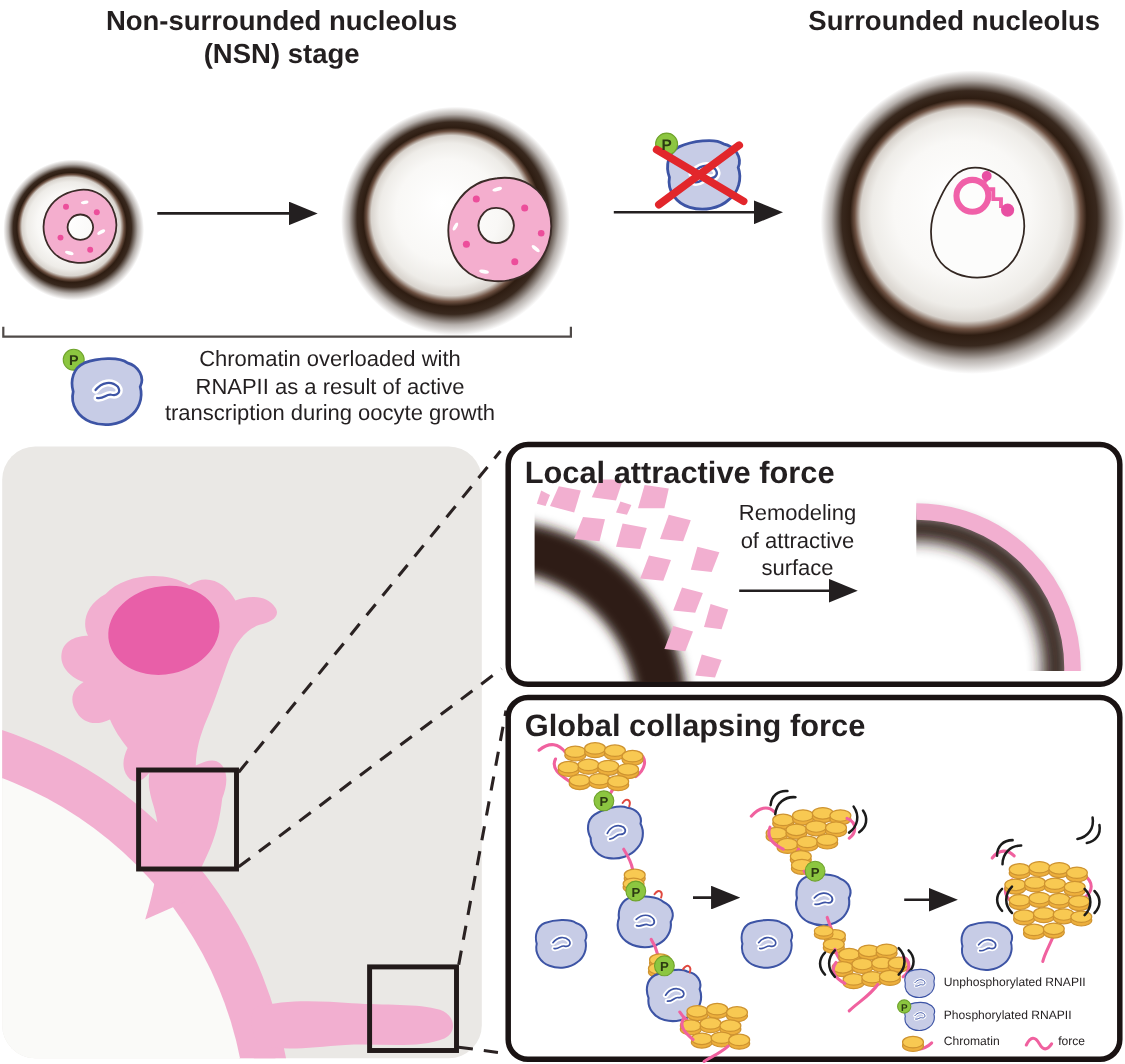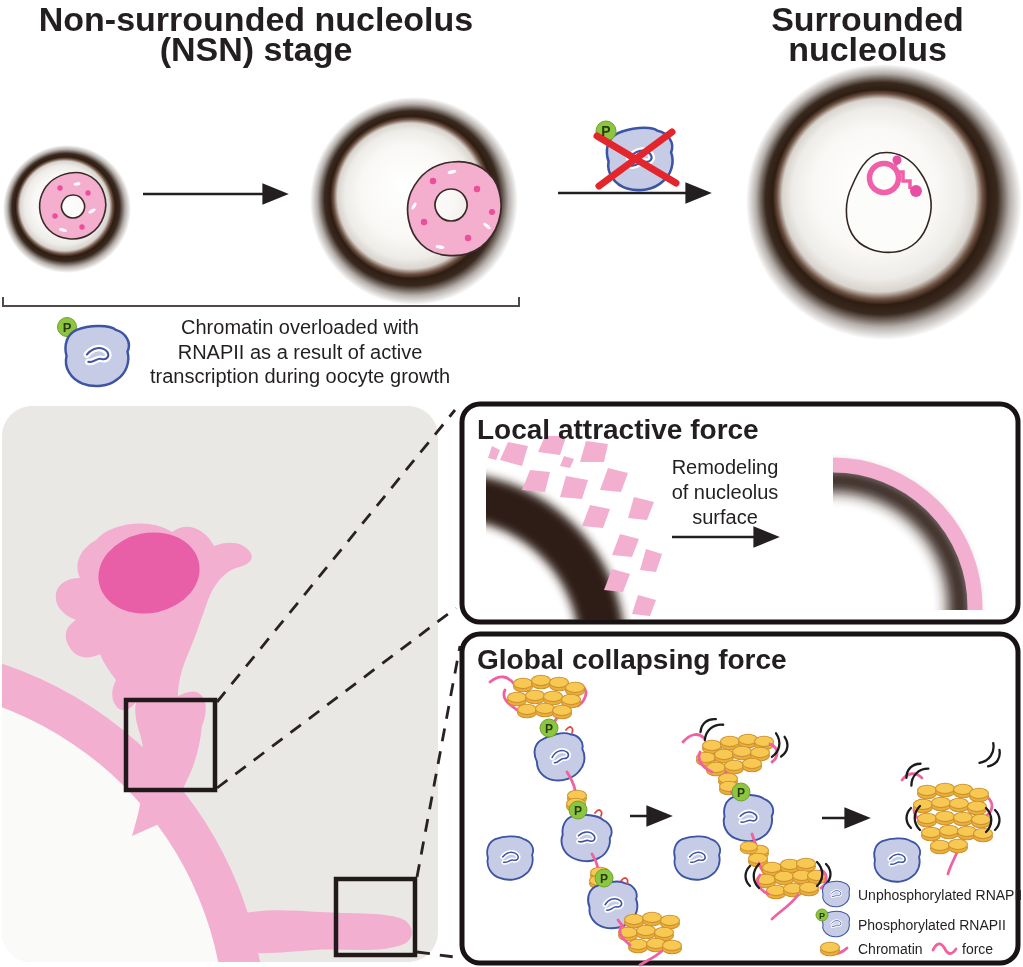--- a/index.html
+++ b/index.html
@@ -1,23 +1,23 @@
 <!DOCTYPE html>
 <html><head>
 <meta charset="utf-8">
 <style>
   html,body{margin:0;padding:0;background:#ffffff;}
   .canvas{position:relative;width:1023px;height:967px;background:#ffffff;overflow:hidden;
           font-family:"Liberation Sans",sans-serif;color:#231F20;}
   .canvas svg{position:absolute;left:0;top:0;}
   .t{position:absolute;color:#231F20;font-family:"Liberation Sans",sans-serif;}
-  .title{font-size:34px;font-weight:bold;text-align:center;line-height:30px;}
+  .title{font-size:25px;font-weight:bold;text-align:center;line-height:30px;}
   .body19{font-size:20px;text-align:center;line-height:24px;}
   .panel-title{font-size:28px;font-weight:bold;}
-  .legend-label{font-size:14px;}
+  .legend-label{font-size:11px;}
   .p-letter{font-family:"Liberation Sans",sans-serif;font-weight:bold;fill:#2c3a12;}
   .pol-body{fill:#C7CCE6;stroke:#3D54A5;stroke-width:1.7;}
   .pol-mouth-w{fill:none;stroke:#ffffff;stroke-width:4.5;stroke-linecap:round;}
   .pol-mouth-d{fill:none;stroke:#3D54A5;stroke-width:1.4;stroke-linecap:round;fill:none;}
   .mrna{fill:none;stroke:#F0619F;stroke-width:2.8;stroke-linecap:round;}
   .shake{fill:none;stroke:#1b1b1b;stroke-width:2.3;stroke-linecap:round;}
   .dash{stroke:#2a2222;stroke-width:2.8;stroke-dasharray:13 10;fill:none;}
   .sq{fill:none;stroke:#221a1a;stroke-width:4.5;}
   .arrow{stroke:#231f20;stroke-width:2.4;fill:none;}
   .ptail{fill:none;stroke:#E0483F;stroke-width:1.8;stroke-linecap:round;}
@@ -365,21 +365,21 @@
 <div class="t body19" style="left:100px;top:315px;width:400px;line-height:24.5px;">
   <div>Chromatin overloaded with</div>
   <div>RNAPII as a result of active</div>
   <div>transcription during oocyte growth</div>
 </div>
 
 <div class="t panel-title" style="left:477px;top:414px;">Local attractive force</div>
 
 <div class="t body19" style="left:652px;top:455px;width:146px;line-height:25px;">
   <div>Remodeling</div>
-  <div>of nucleolus</div>
+  <div>of attractive</div>
   <div>surface</div>
 </div>
 
 <div class="t panel-title" style="left:477px;top:644px;">Global collapsing force</div>
 
 <div class="t legend-label" style="left:858px;top:887px;">Unphosphorylated RNAPII</div>
 <div class="t legend-label" style="left:858px;top:917px;">Phosphorylated RNAPII</div>
 <div class="t legend-label" style="left:858px;top:941px;">Chromatin</div>
 <div class="t legend-label" style="left:962px;top:941px;">force</div>
 

